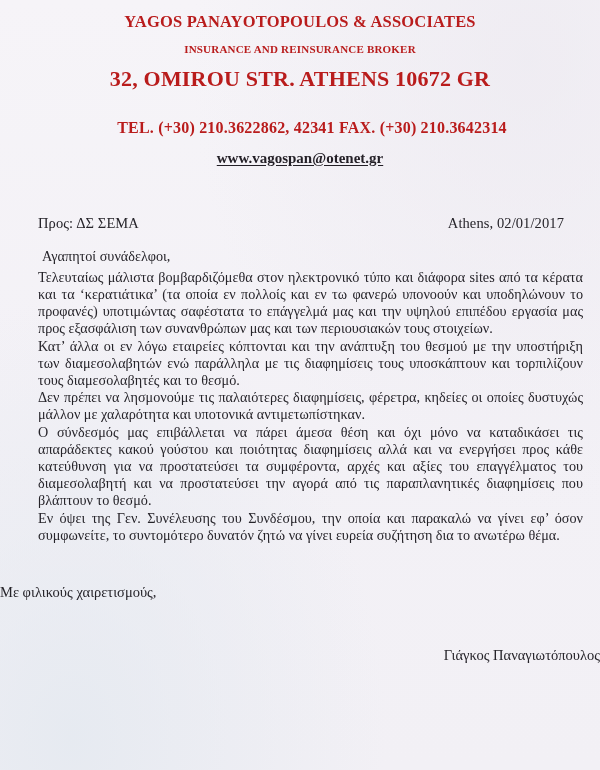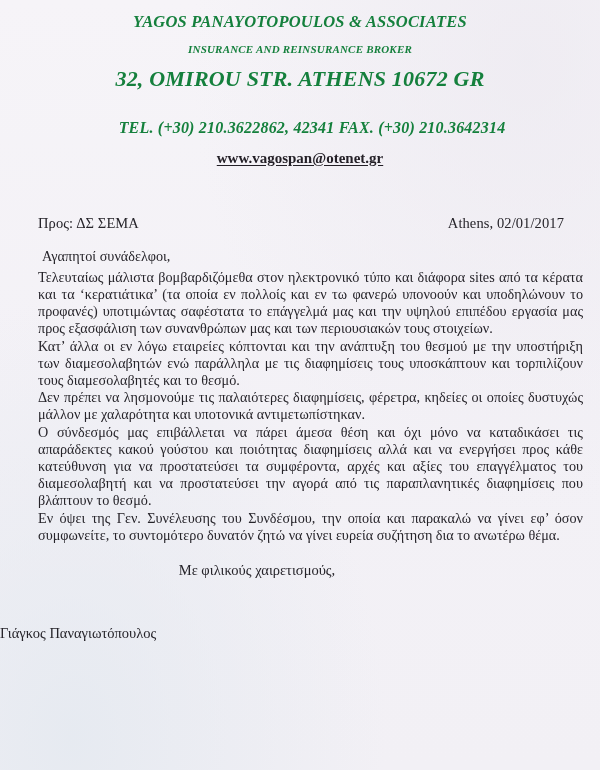--- a/index.html
+++ b/index.html
@@ -33,23 +33,22 @@
   }
 
   
   .letterhead {
     text-align: center;
     padding-top: 14px;
   }
   .lh-line {
     font-weight: 700;
     letter-spacing: 0.2px;
-    color: #15803d;
+    color: #b91c1c;
     line-height: 1.0;
-    font-style: italic;
   }
   .lh-1 {
     font-size: 16.5px;
     margin-bottom: 13px;
   }
   .lh-2 {
     font-size: 11px;
     margin-bottom: 13px;
   }
   .lh-3 {
@@ -96,28 +95,28 @@
     margin: 4px;
   }
   .para {
     margin: 0;
     text-align: justify;
   }
   .para:last-of-type { text-align: justify; }
 
   
   .closing {
-    margin-top: 18px;
+    margin-top: 40px;
     padding-right: 86px;
-    text-align: center;
+    text-align: left;
     font-size: 14.5px;
   }
   .signature {
     margin-top: 46px;
-    padding-right: 115px;
+    text-align: right;
     font-size: 14.5px;
   }
 </style>
 </head>
 <body>
 
 <div class="paper"></div>
 
 <div class="sheet">
 

